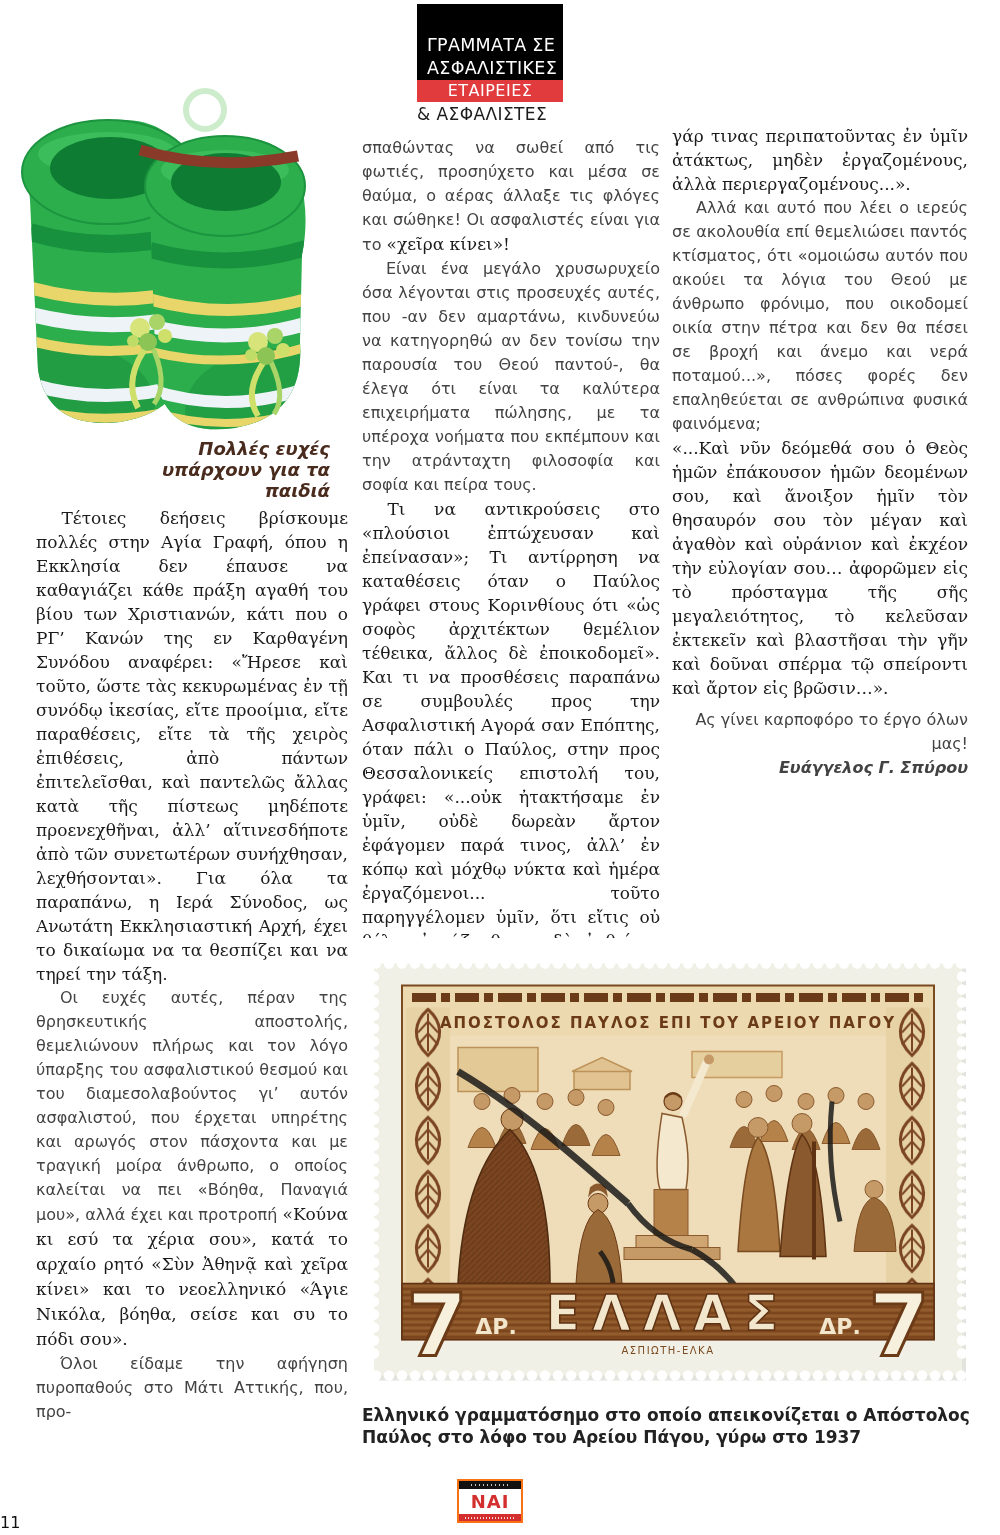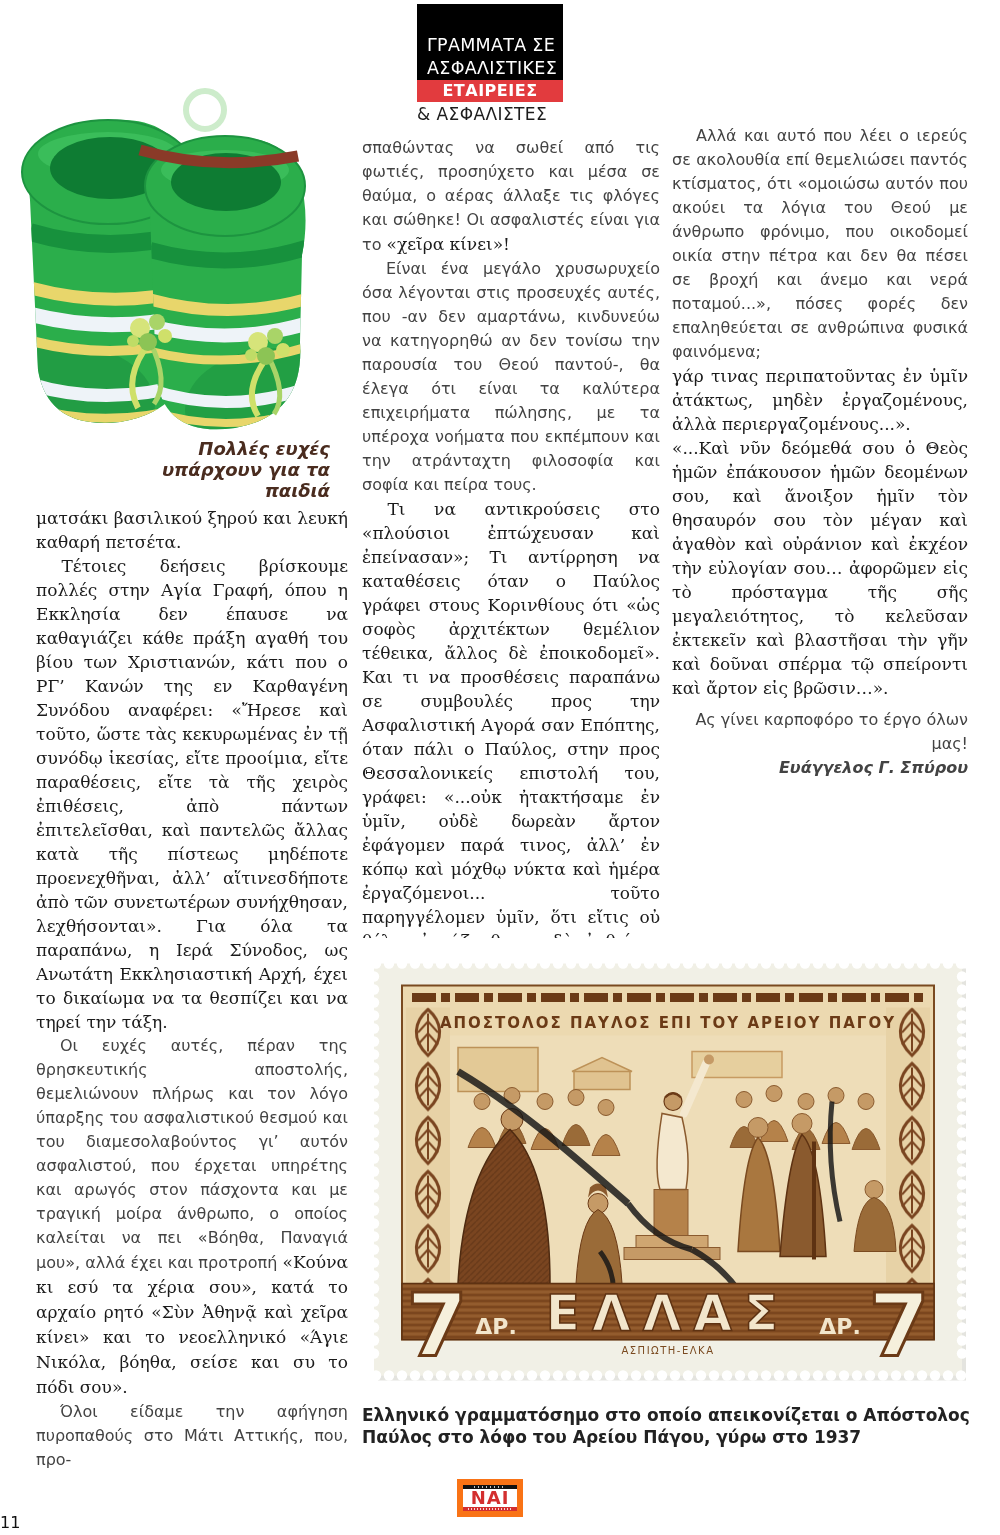--- a/index.html
+++ b/index.html
@@ -5,21 +5,21 @@
   html,body{margin:0;padding:0;background:#ffffff;}
   .page{position:relative;width:1000px;height:1535px;background:#ffffff;overflow:hidden;
         font-family:"DejaVu Sans","Liberation Sans",sans-serif;}
   .abs{position:absolute;}
 
   
   .header-plate{left:417px;top:4px;width:146px;height:97px;background:#000;
     display:flex;flex-direction:column;box-sizing:border-box;padding-top:30px;}
   .header-plate .hline{color:#fff;font-size:17.5px;line-height:23px;padding-left:10px;letter-spacing:.3px;}
   .header-red{margin-top:auto;height:22px;line-height:22px;text-align:center;color:#fff;
-    font-size:16px;letter-spacing:.5px;font-weight:bold;}
+    font-size:16px;letter-spacing:.5px;}
   .header-tail{left:417px;top:104px;width:160px;color:#1c1c1c;font-size:17px;letter-spacing:.4px;}
 
   
   .photo{left:0;top:80px;width:335px;height:365px;}
   .photo-caption{left:140px;top:438px;width:190px;text-align:right;
     font-weight:700;font-style:italic;font-size:18px;line-height:21px;color:#4a2c1f;}
 
   
   .col{position:absolute;overflow:hidden;}
   .col1{left:36px;top:506px;width:312px;height:962px;}
@@ -33,21 +33,21 @@
   .right{text-align:right;}
   .bi{font-weight:700;font-style:italic;}
   .gap{margin-top:8px;}
 
   
   .stamp-wrap{left:362px;top:950px;width:612px;height:448px;}
   .stamp-caption{left:362px;top:1404px;width:608px;font-weight:700;
     font-size:17px;line-height:22px;color:#222;}
 
   
-  .logo{left:457px;top:1479px;width:66px;height:38px;border:6px solid #f97316;background:#fff;
+  .logo{left:457px;top:1479px;width:66px;height:44px;border:2px solid #f97316;background:#fff;
     box-sizing:border-box;display:flex;flex-direction:column;}
   .logo-topbar{height:8px;background:#111;
     background-image:repeating-linear-gradient(90deg,rgba(255,255,255,.75) 0 1px,transparent 1px 4px);
     background-size:60% 2px;background-position:center;background-repeat:no-repeat;}
   .logo-mid{flex:1;display:flex;align-items:center;justify-content:center;
     color:#d32f2f;font-weight:700;font-size:18px;letter-spacing:1px;line-height:1;}
   .logo-botbar{height:7px;background:#d32f2f;
     background-image:repeating-linear-gradient(90deg,rgba(255,255,255,.8) 0 1px,transparent 1px 3px);
     background-size:80% 2px;background-position:center;background-repeat:no-repeat;}
   .page-num{left:0;top:1513px;width:1000px;text-align:left;font-size:16px;color:#111;}
@@ -119,33 +119,32 @@
       <circle cx="258" cy="262" r="10" fill="#d6e47a"></circle>
         <circle cx="275" cy="256" r="8" fill="#a9d468"></circle>
       <circle cx="266" cy="276" r="9" fill="#8cc455"></circle>
         <circle cx="283" cy="270" r="7" fill="#cfe06a"></circle>
       <circle cx="251" cy="275" r="6" fill="#bfdc66"></circle>
     </g>
   </svg>
   <div class="abs photo-caption">Πολλές ευχές υπάρχουν για τα παιδιά</div>
 
   <div class="col col1">
-      <p class="para serif"><span>ματσάκι βασιλικού ξηρού και λευκή καθαρή πετσέτα.</span></p>
       <p class="para serif indent"><span>Τέτοιες δεήσεις βρίσκουμε πολλές στην Αγία Γραφή, όπου η Εκκλησία δεν έπαυσε να καθαγιάζει κάθε πράξη αγαθή του βίου των Χριστιανών, κάτι που ο ΡΓ’ Κανών της εν Καρθαγένη Συνόδου αναφέρει: «Ἤρεσε καὶ τοῦτο, ὥστε τὰς κεκυρωμένας ἐν τῇ συνόδῳ ἱκεσίας, εἴτε προοίμια, εἴτε παραθέσεις, εἴτε τὰ τῆς χειρὸς ἐπιθέσεις, ἀπὸ πάντων ἐπιτελεῖσθαι, καὶ παντελῶς ἄλλας κατὰ τῆς πίστεως μηδέποτε προενεχθῆναι, ἀλλ’ αἵτινεσδήποτε ἀπὸ τῶν συνετωτέρων συνήχθησαν, λεχθήσονται». Για όλα τα παραπάνω, η Ιερά Σύνοδος, ως Ανωτάτη Εκκλησιαστική Αρχή, έχει το δικαίωμα να τα θεσπίζει και να τηρεί την τάξη.</span></p>
       <p class="para sans indent"><span>Οι ευχές αυτές, πέραν της θρησκευτικής αποστολής, θεμελιώνουν πλήρως και τον λόγο ύπαρξης του ασφαλιστικού θεσμού και του διαμεσολαβούντος γι’ αυτόν ασφαλιστού, που έρχεται υπηρέτης και αρωγός στον πάσχοντα και με τραγική μοίρα άνθρωπο, ο οποίος καλείται να πει «Βόηθα, Παναγιά μου», αλλά έχει και προτροπή </span><span class="serif-run">«Κούνα κι εσύ τα χέρια σου», κατά το αρχαίο ρητό «Σὺν Ἀθηνᾷ καὶ χεῖρα κίνει» και το νεοελληνικό «Άγιε Νικόλα, βόηθα, σείσε και συ το πόδι σου».</span></p>
       <p class="para sans indent"><span>Όλοι είδαμε την αφήγηση πυροπαθούς στο Μάτι Αττικής, που, προ-</span></p>
     </div>
   <div class="col col2">
       <p class="para sans"><span>σπαθώντας να σωθεί από τις φωτιές, προσηύχετο και μέσα σε θαύμα, ο αέρας άλλαξε τις φλόγες και σώθηκε! Οι ασφαλιστές είναι για το </span><span class="serif-run">«χεῖρα κίνει»!</span></p>
       <p class="para sans indent"><span>Είναι ένα μεγάλο χρυσωρυχείο όσα λέγονται στις προσευχές αυτές, που -αν δεν αμαρτάνω, κινδυνεύω να κατηγορηθώ αν δεν τονίσω την παρουσία του Θεού παντού-, θα έλεγα ότι είναι τα καλύτερα επιχειρήματα πώλησης, με τα υπέροχα νοήματα που εκπέμπουν και την ατράνταχτη φιλοσοφία και σοφία και πείρα τους.</span></p>
       <p class="para serif indent"><span>Τι να αντικρούσεις στο «πλούσιοι ἐπτώχευσαν καὶ ἐπείνασαν»; Τι αντίρρηση να καταθέσεις όταν ο Παύλος γράφει στους Κορινθίους ότι «ὡς σοφὸς ἀρχιτέκτων θεμέλιον τέθεικα, ἄλλος δὲ ἐποικοδομεῖ». Και τι να προσθέσεις παραπάνω σε συμβουλές προς την Ασφαλιστική Αγορά σαν Επόπτης, όταν πάλι ο Παύλος, στην προς Θεσσαλονικείς επιστολή του, γράφει: «...οὐκ ἠτακτήσαμε ἐν ὑμῖν, οὐδὲ δωρεὰν ἄρτον ἐφάγομεν παρά τινος, ἀλλ’ ἐν κόπῳ καὶ μόχθῳ νύκτα καὶ ἡμέρα ἐργαζόμενοι... τοῦτο παρηγγέλομεν ὑμῖν, ὅτι εἴτις οὐ θέλει ἐργάζεσθαι μηδὲ ἐσθιέτω. Ἀκούομεν</span></p>
     </div>
   <div class="col col3">
+      <p class="para serif"><span>γάρ τινας περιπατοῦντας ἐν ὑμῖν ἀτάκτως, μηδὲν ἐργαζομένους, ἀλλὰ περιεργαζομένους...».</span></p>
       <p class="para sans indent"><span>Αλλά και αυτό που λέει ο ιερεύς σε ακολουθία επί θεμελιώσει παντός κτίσματος, ότι «ομοιώσω αυτόν που ακούει τα λόγια του Θεού με άνθρωπο φρόνιμο, που οικοδομεί οικία στην πέτρα και δεν θα πέσει σε βροχή και άνεμο και νερά ποταμού...», πόσες φορές δεν επαληθεύεται σε ανθρώπινα φυσικά φαινόμενα;</span></p>
-      <p class="para serif"><span>γάρ τινας περιπατοῦντας ἐν ὑμῖν ἀτάκτως, μηδὲν ἐργαζομένους, ἀλλὰ περιεργαζομένους...».</span></p>
       <p class="para serif"><span>«...Καὶ νῦν δεόμεθά σου ὁ Θεὸς ἡμῶν ἐπάκουσον ἡμῶν δεομένων σου, καὶ ἄνοιξον ἡμῖν τὸν θησαυρόν σου τὸν μέγαν καὶ ἀγαθὸν καὶ οὐράνιον καὶ ἐκχέον τὴν εὐλογίαν σου… ἀφορῶμεν εἰς τὸ πρόσταγμα τῆς σῆς μεγαλειότητος, τὸ κελεῦσαν ἐκτεκεῖν καὶ βλαστῆσαι τὴν γῆν καὶ δοῦναι σπέρμα τῷ σπείροντι καὶ ἄρτον εἰς βρῶσιν…».</span></p>
       <p class="para sans right gap"><span>Ας γίνει καρποφόρο το έργο όλων μας!</span></p>
       <p class="para sans right bi"><span>Ευάγγελος Γ. Σπύρου</span></p>
     </div>
 
   <svg class="abs stamp-wrap" viewBox="0 0 612 445" aria-hidden="true">
     <defs>
       <pattern id="laurel" patternUnits="userSpaceOnUse" width="44" height="54">
         <path d="M22,4 C8,16 5,34 22,50 C39,34 36,16 22,4 Z" fill="none" stroke="#7a4520" stroke-width="3"></path>
         <path d="M22,8 L22,46 M22,16 L12,27 M22,16 L32,27 M22,28 L12,39 M22,28 L32,39" stroke="#7a4520" stroke-width="2" fill="none"></path>

